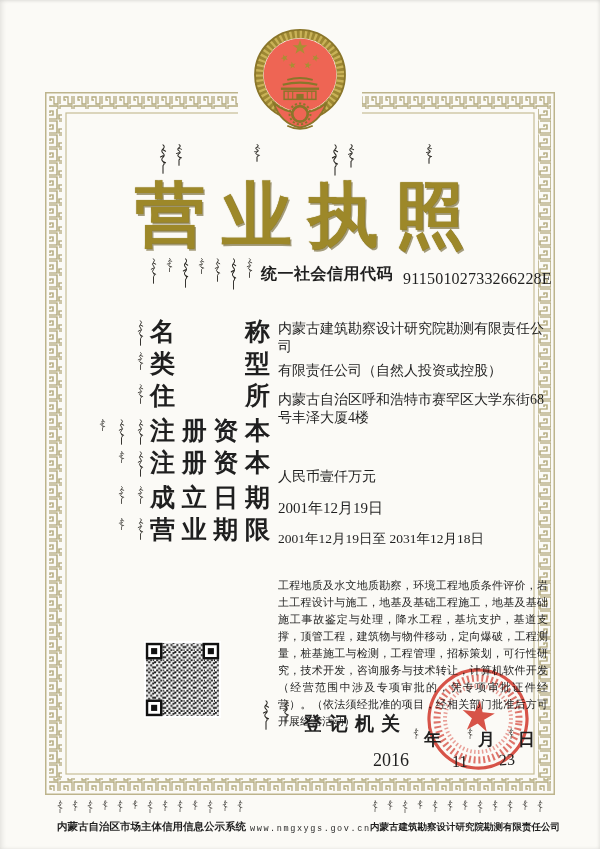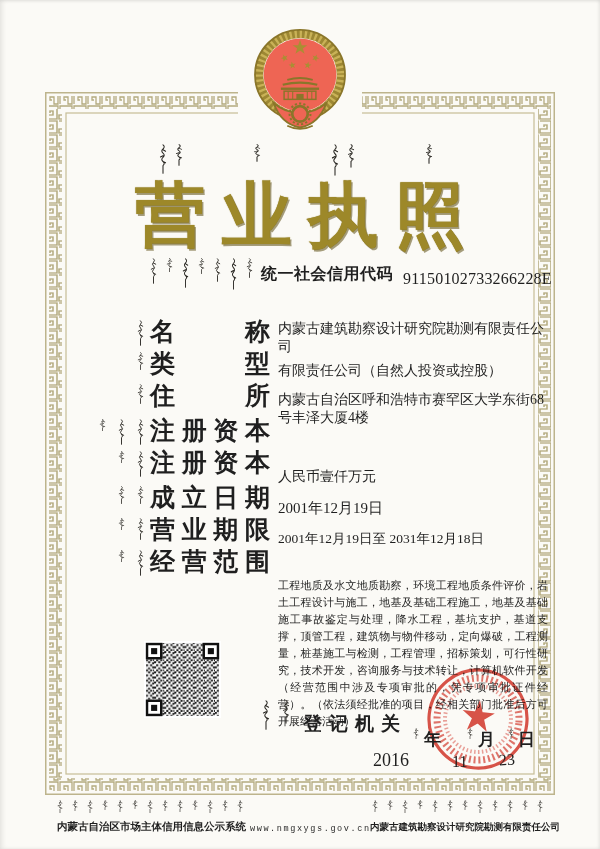--- a/index.html
+++ b/index.html
@@ -249,31 +249,20 @@
     <div class="mgbox">
       <svg class="mg" width="7" height="12" viewBox="0 0 10 36" preserveAspectRatio="none">
           <use href="#mglyph"></use>
         </svg>
       <svg class="mg" width="7" height="22" viewBox="0 0 10 36" preserveAspectRatio="none">
           <use href="#mglyph"></use>
         </svg>
     </div>
     <div class="flabel">营业期限</div>
   </div>
-  <div class="abs frow" style="top:550px">
-    <div class="mgbox">
-      <svg class="mg" width="7" height="12" viewBox="0 0 10 36" preserveAspectRatio="none">
-          <use href="#mglyph"></use>
-        </svg>
-      <svg class="mg" width="7" height="26" viewBox="0 0 10 36" preserveAspectRatio="none">
-          <use href="#mglyph"></use>
-        </svg>
-    </div>
-    <div class="flabel">经营范围</div>
-  </div>
 
   <div class="abs fvalue" style="top:320px">内蒙古建筑勘察设计研究院勘测有限责任公司</div>
   <div class="abs fvalue" style="top:362px">有限责任公司（自然人投资或控股）</div>
   <div class="abs fvalue" style="top:391px">内蒙古自治区呼和浩特市赛罕区大学东街68号丰泽大厦4楼</div>
   <div class="abs fvalue" style="top:468px">人民币壹仟万元</div>
   <div class="abs fvalue" style="top:500px;font-size:15px">2001年12月19日</div>
   <div class="abs fvalue" style="top:530px;font-size:13.5px">2001年12月19日至 2031年12月18日</div>
   <div class="abs fvalue scope" style="top:556px">工程地质及水文地质勘察，环境工程地质条件评价，岩土工程设计与施工，地基及基础工程施工，地基及基础施工事故鉴定与处理，降水工程，基坑支护，基道支撑，顶管工程，建筑物与物件移动，定向爆破，工程测量，桩基施工与检测，工程管理，招标策划，可行性研究，技术开发，咨询服务与技术转让，计算机软件开发（经营范围中涉及专项审批的，凭专项审批证件经营）。（依法须经批准的项目，经相关部门批准后方可开展经营活动）〓</div>
 
   <svg class="abs qr" width="77" height="77" viewBox="0 0 76 76">

